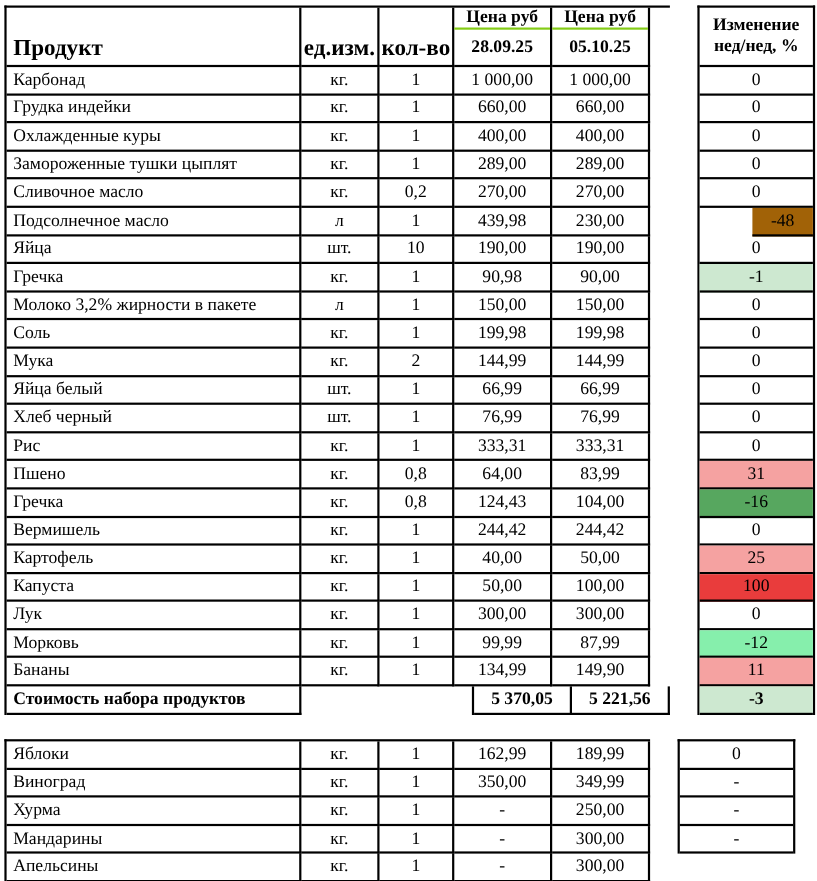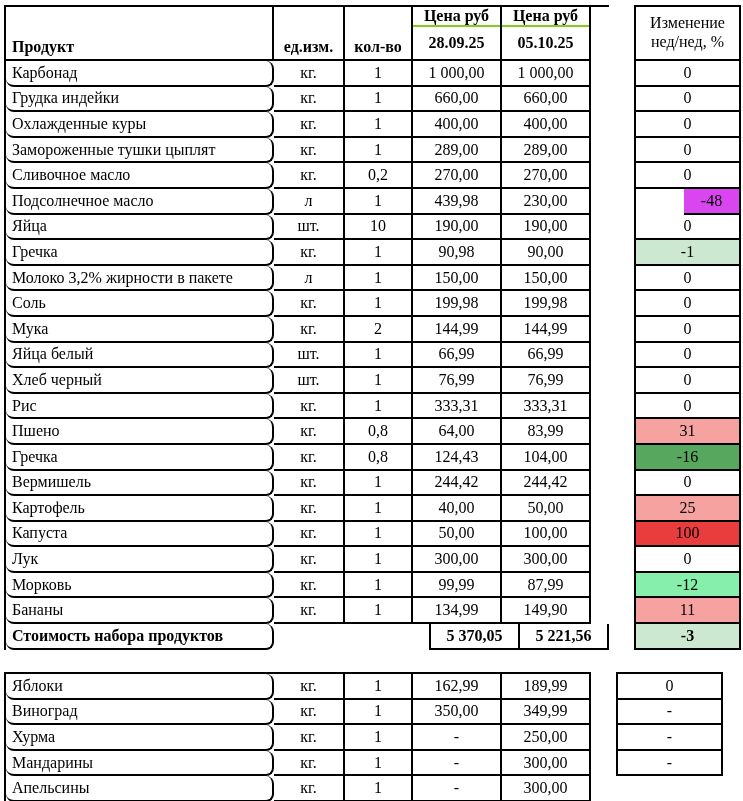--- a/index.html
+++ b/index.html
@@ -13,33 +13,33 @@
 
   
   .maintbl { border-top: 2px solid #000; border-left: 2px solid #000; }
   .row { display: flex; height: 25.6px; }
   .c {
     border-right: 2px solid #000;
     border-bottom: 2px solid #000;
     display: flex; align-items: center; justify-content: center;
     font-size: 16px; white-space: nowrap; overflow: hidden;
   }
-  .c.name { justify-content: flex-start; padding: 0 3px 0 6px; border-radius: 8px; }
+  .c.name { justify-content: flex-start; padding: 0 3px 0 6px; }
   .w-name { width: 268px; }
   .w-unit { width: 71px; }
   .w-qty  { width: 68px; }
   .w-p    { width: 89px; }
   .w-mid  { width: 157px; }
 
   
   .hdr { display: flex; height: 54px; }
   .hc {
     border-right: 2px solid #000; border-bottom: 2px solid #000;
     display: flex; align-items: flex-end; justify-content: center;
-    font-weight: bold; font-size: 16px; padding-bottom: 3px; white-space: nowrap;
+    font-weight: bold; font-size: 21px; padding-bottom: 3px; white-space: nowrap;
   }
   .hc.name { justify-content: flex-start; padding-left: 6px; }
   .hc-price {
     width: 89px; border-right: 2px solid #000; border-bottom: 2px solid #000;
     display: flex; flex-direction: column; font-weight: bold; font-size: 16px;
   }
   .hc-price .t { height: 20px; border-bottom: 2px solid #84cc16; display: flex; align-items: center; justify-content: center; }
   .hc-price .b { flex: 1; display: flex; align-items: center; justify-content: center; }
 
   
@@ -51,21 +51,21 @@
     width: 107px; margin-left: 25px;
     border-top: 2px solid #000; border-left: 2px solid #000; border-right: 2px solid #000;
   }
   .chg {
     height: 25.6px; border-bottom: 2px solid #000;
     display: flex; align-items: center; justify-content: center;
     font-size: 16px;
   }
   .chg.hdrcell {
     height: 54px; flex-direction: column; justify-content: center;
-    font-weight: normal; line-height: 1.18;
+    font-weight: bold; line-height: 1.18;
   }
   .chg.totalcell { font-weight: bold; }
 </style>
 </head>
 <body>
 
 <div class="page">
 
   <div class="band" id="band1">
 
@@ -282,21 +282,21 @@
           <div class="chg">0</div>
 
           <div class="chg">0</div>
 
           <div class="chg">0</div>
 
           <div class="chg">0</div>
 
           <div class="chg">0</div>
 
-          <div class="chg" style="background: #d946ef; margin-left: 48px;">-48</div>
+          <div class="chg" style="background: #a16207; margin-left: 48px;">-48</div>
 
           <div class="chg">0</div>
 
           <div class="chg" style="background: rgb(205, 232, 208);">-1</div>
 
           <div class="chg">0</div>
 
           <div class="chg">0</div>
 
           <div class="chg">0</div>

